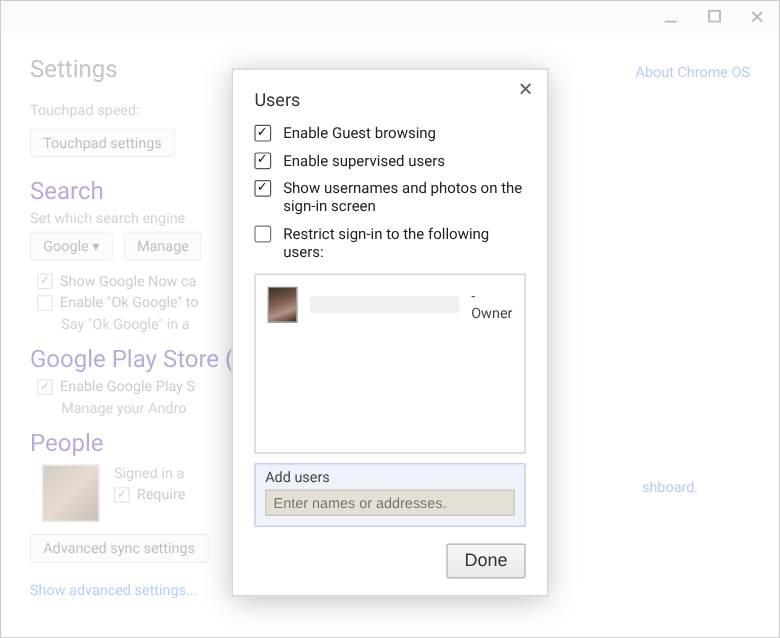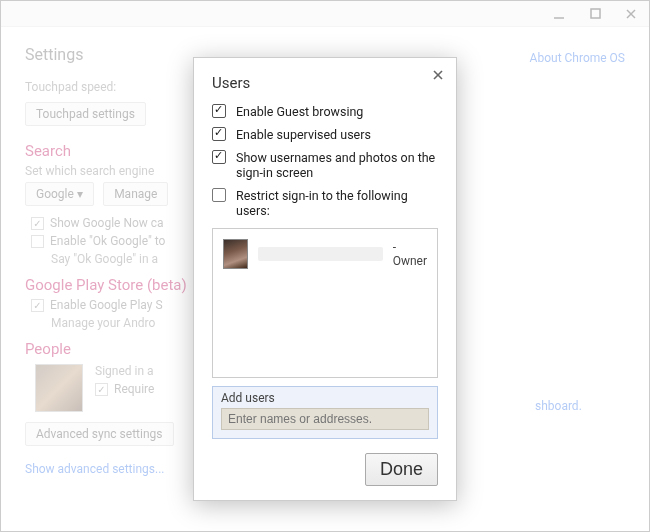--- a/index.html
+++ b/index.html
@@ -35,21 +35,21 @@
     color:#444;
   }
   
   .page {
     position: relative;
     padding: 14px 24px;
     height: calc(100% - 26px);
     color: #444;
   }
   .page h1 {
-    font-size: 16px;
+    font-size: 20px;
     font-weight: 400;
     color: #666;
     margin: 4px 0 10px 0;
   }
   .page .toprow { display:flex; justify-content:space-between; align-items:center; }
   .about-link { color:#3b78e7; font-size:12px; }
   .search-box {
     border:1px solid #d9d9d9;
     height:26px;
     width:150px;
@@ -62,21 +62,21 @@
   .btn-ghost {
     display:inline-block;
     border:1px solid #d5d5d5;
     background:#f7f7f7;
     padding:4px 10px;
     font-size:12px;
     color:#555;
     margin: 4px 6px 6px 0;
     border-radius:2px;
   }
-  .section-head { font-size:15px; color:#be185d; margin:10px 0 4px 0; }
+  .section-head { font-size:20px; color:#4c1d95; margin:10px 0 4px 0; }
   .muted { color:#888; font-size:12px; }
   .cb-row { font-size:12px; color:#777; margin:4px 0 4px 6px; display:flex; align-items:flex-end; gap:6px; }
   .cb { width:13px; height:13px; border:1px solid #bbb; background:#fff; display:inline-block; }
   .cb.checked::after { content:"✓"; font-size:10px; color:#777; display:block; text-align:center; line-height:11px; }
   .avatar-bg {
     width:48px; height:48px;
     background: linear-gradient(135deg,#8a7a6a 0%, #c0a080 50%, #705848 100%);
     border:1px solid #bbb;
   }
   .show-adv { color:#3b78e7; font-size:12px; margin-top:10px; display:inline-block; }
@@ -157,21 +157,21 @@
     width:100%;
     padding:0 6px;
     font-size:12px;
     color:#777;
   }
   .modal-footer { text-align:right; margin-top:14px; }
   .done-btn {
     border:1px solid #aaa;
     background:linear-gradient(#f7f7f7,#e9e9e9);
     padding:5px 14px;
-    font-size:18px;
+    font-size:15px;
     color:#333;
     border-radius:2px;
   }
   .dashboard-frag {
     position:absolute;
     left: 534px;
     top: 398px;
     font-size:12px;
     color:#3b78e7;
     z-index:0;

